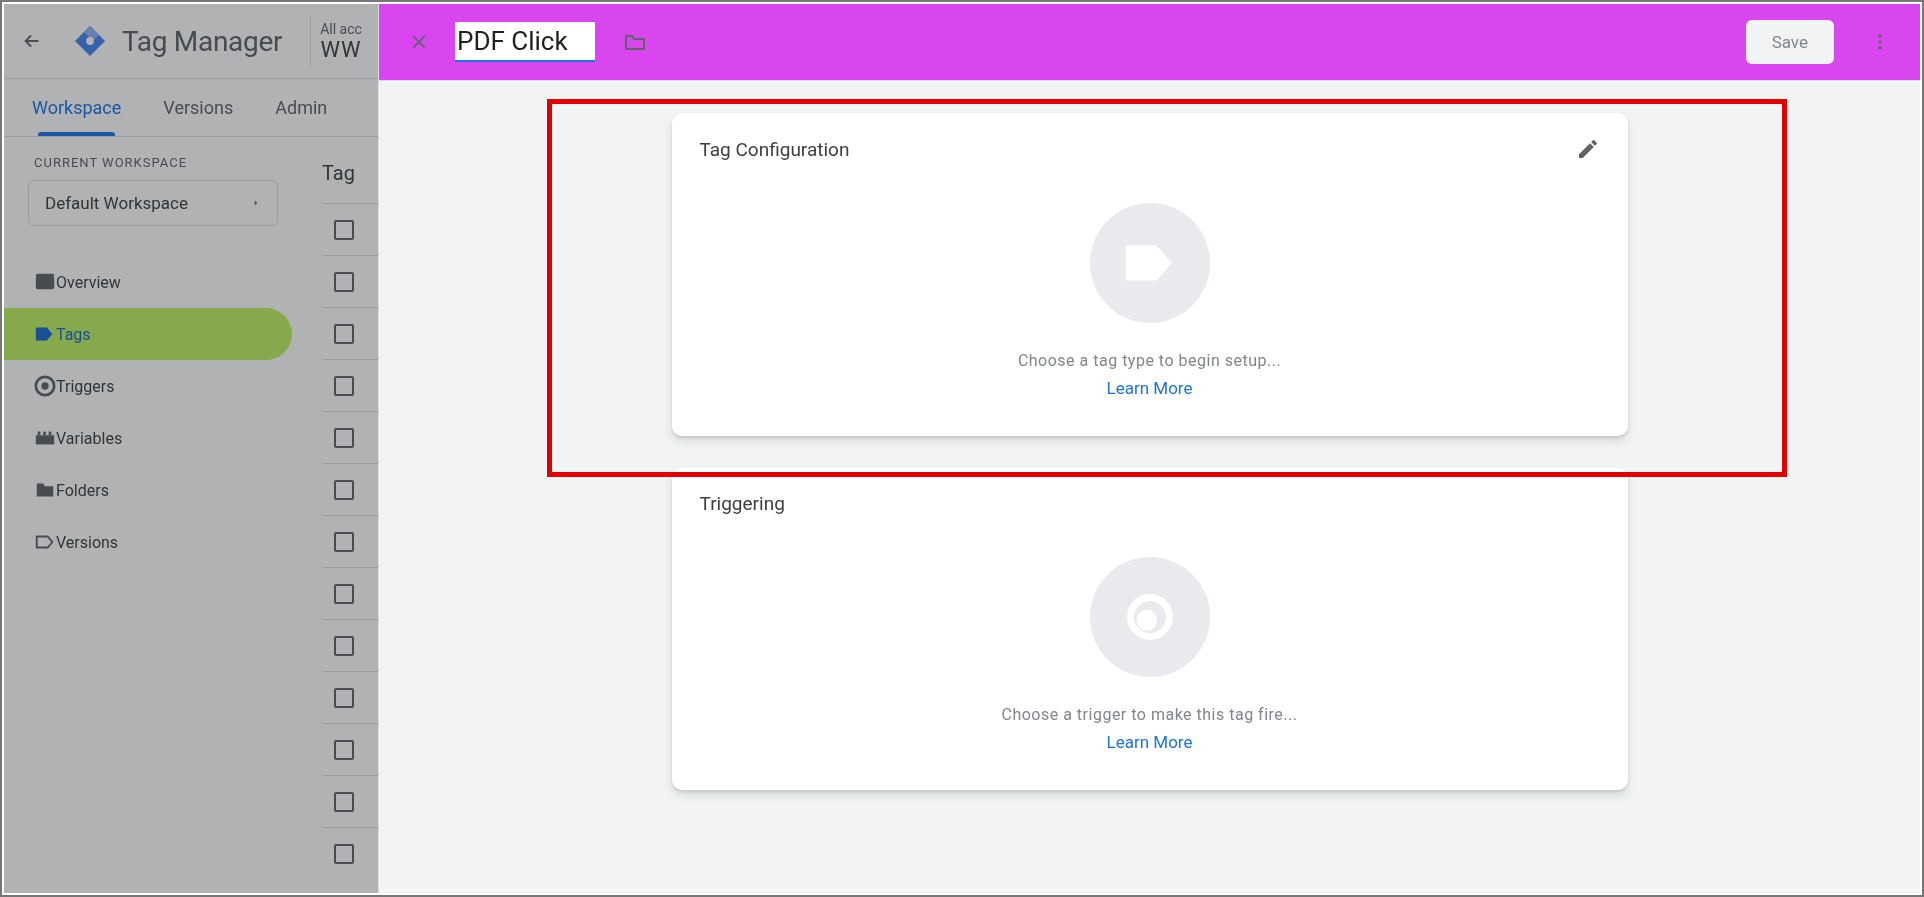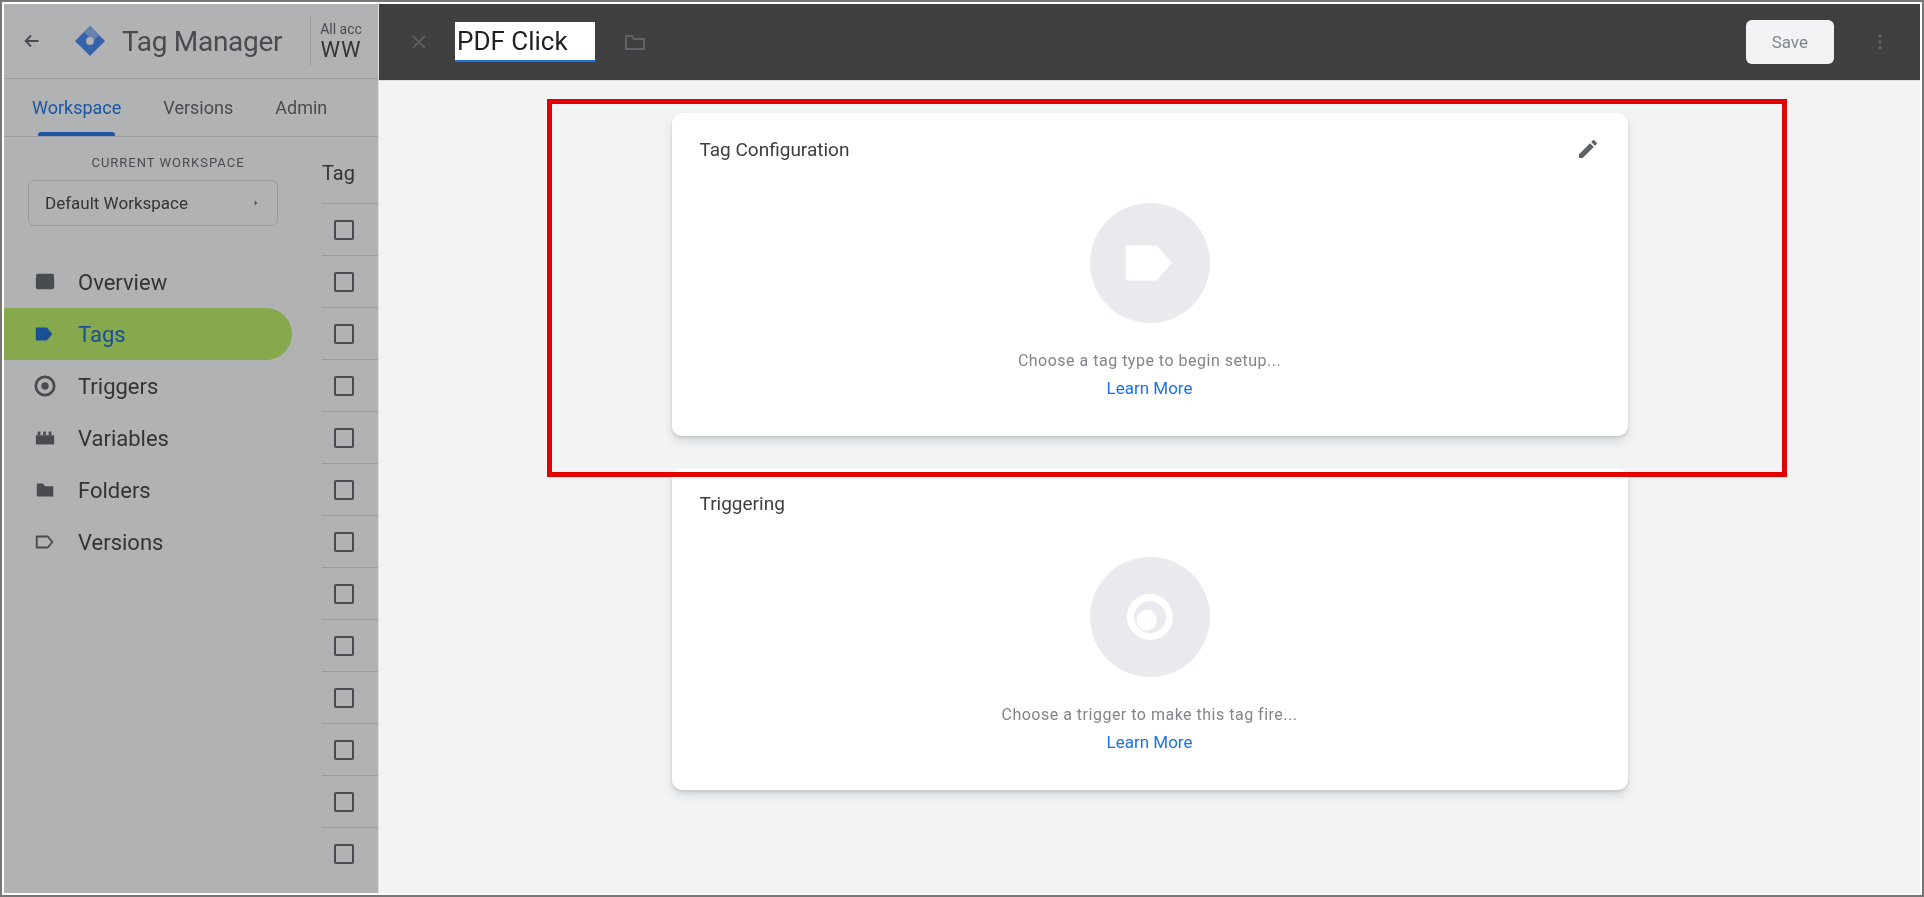--- a/index.html
+++ b/index.html
@@ -16,36 +16,36 @@
     .bg-acct-top { font-size: 14px; color:#5f6368;}
     .bg-acct-bot { font-size: 22px; color:#3c4043; letter-spacing: 1px;}
     
     .bg-tabs { display:flex; align-items:center; height: 58px; border-bottom: 1px solid #dadce0; padding-left: 28px; gap: 42px; font-size: 18px;}
     .bg-tab { color:#5f6368; height:100%; display:flex; align-items:center; position:relative;}
     .bg-tab.active { color:#1a73e8;}
     .bg-tab.active::after { content:''; position:absolute; bottom:0; left:6px; right:6px; height:4px; background:#1a73e8; border-radius: 3px 3px 0 0;}
     
     .bg-body { display:flex; }
     .bg-sidebar { width: 298px; padding-top: 18px;}
-    .bg-ws-label { font-size: 13px; color:#5f6368; letter-spacing: 1px; padding-left: 30px; margin-bottom: 10px; text-align: center;}
+    .bg-ws-label { font-size: 13px; color:#5f6368; letter-spacing: 1px; padding-left: 30px; margin-bottom: 10px;}
     .bg-ws-sel { margin: 0 24px 30px 24px; border:1px solid #dadce0; border-radius: 6px; height:46px; display:flex; align-items:center; justify-content:space-between; padding: 0 16px; font-size: 17px; color:#3c4043;}
-    .bg-nav-item { height: 52px; display:flex; align-items:center; padding-left: 30px; gap: 22px; font-size: 22px; color:#3c4043; border-radius: 0 26px 26px 0; margin-right: 10px;}
+    .bg-nav-item { height: 52px; display:flex; align-items:center; padding-left: 30px; font-size: 16px; color:#3c4043; border-radius: 0 26px 26px 0; margin-right: 10px;}
     .bg-nav-item.active { background:#bef264; color:#1967d2;}
     .bg-nav-icon { width:22px; height:22px; display:flex; align-items:center; justify-content:center;}
     
     .bg-content { flex:1; padding: 24px 0 0 20px;}
     .bg-tags-title { font-size: 20px; color:#3c4043; margin-bottom: 18px;}
     .bg-row { height: 52px; border-top:1px solid #dadce0; display:flex; align-items:center; }
     .bg-check { width:20px; height:20px; border:2px solid #5f6368; border-radius:2px; margin-left: 12px;}
     
     
     .scrim { position: absolute; inset: 2px; background: rgba(32,33,36,0.35); }
     
     
-    .panel { position: absolute; top: 2px; right: 2px; bottom: 2px; left: 376px; background: #404040; border-left: 1px solid #dadce0; display:flex; flex-direction:column;}
+    .panel { position: absolute; top: 2px; right: 2px; bottom: 2px; left: 376px; background: #d946ef; border-left: 1px solid #dadce0; display:flex; flex-direction:column;}
     .panel-header { height: 77px; display:flex; align-items:center; padding: 0 18px 0 18px; border-bottom: 1px solid #dadce0; gap: 14px;}
     .close-btn { width:44px; height:44px; border-radius:50%; display:flex; align-items:center; justify-content:center; color:#5f6368; cursor:pointer;}
     .tag-name-input { border:none; outline:none; font-size: 26px; color:#202124; border-bottom: 2px solid #1a73e8; padding: 4px 2px 4px 2px; width: 140px; font-family: inherit;}
     .folder-btn { width:40px; height:40px; display:flex; align-items:center; justify-content:center; color:#5f6368; margin-left: 6px;}
     .panel-header-spacer { flex: 1;}
     .save-btn { background:#f1f3f4; color:#80868b; border:none; border-radius: 6px; height: 44px; padding: 0 26px; font-size: 17px; cursor:default; margin-right: 10px;}
     .more-btn { width:44px; height:44px; border-radius:50%; display:flex; align-items:center; justify-content:center; color:#5f6368;}
     
     .panel-body { flex:1; background:#f1f3f4; padding: 32px 0; overflow:auto; position:relative;}
     .card-wrap { width: 956px; margin: 0 auto 32px auto; position:relative;}

